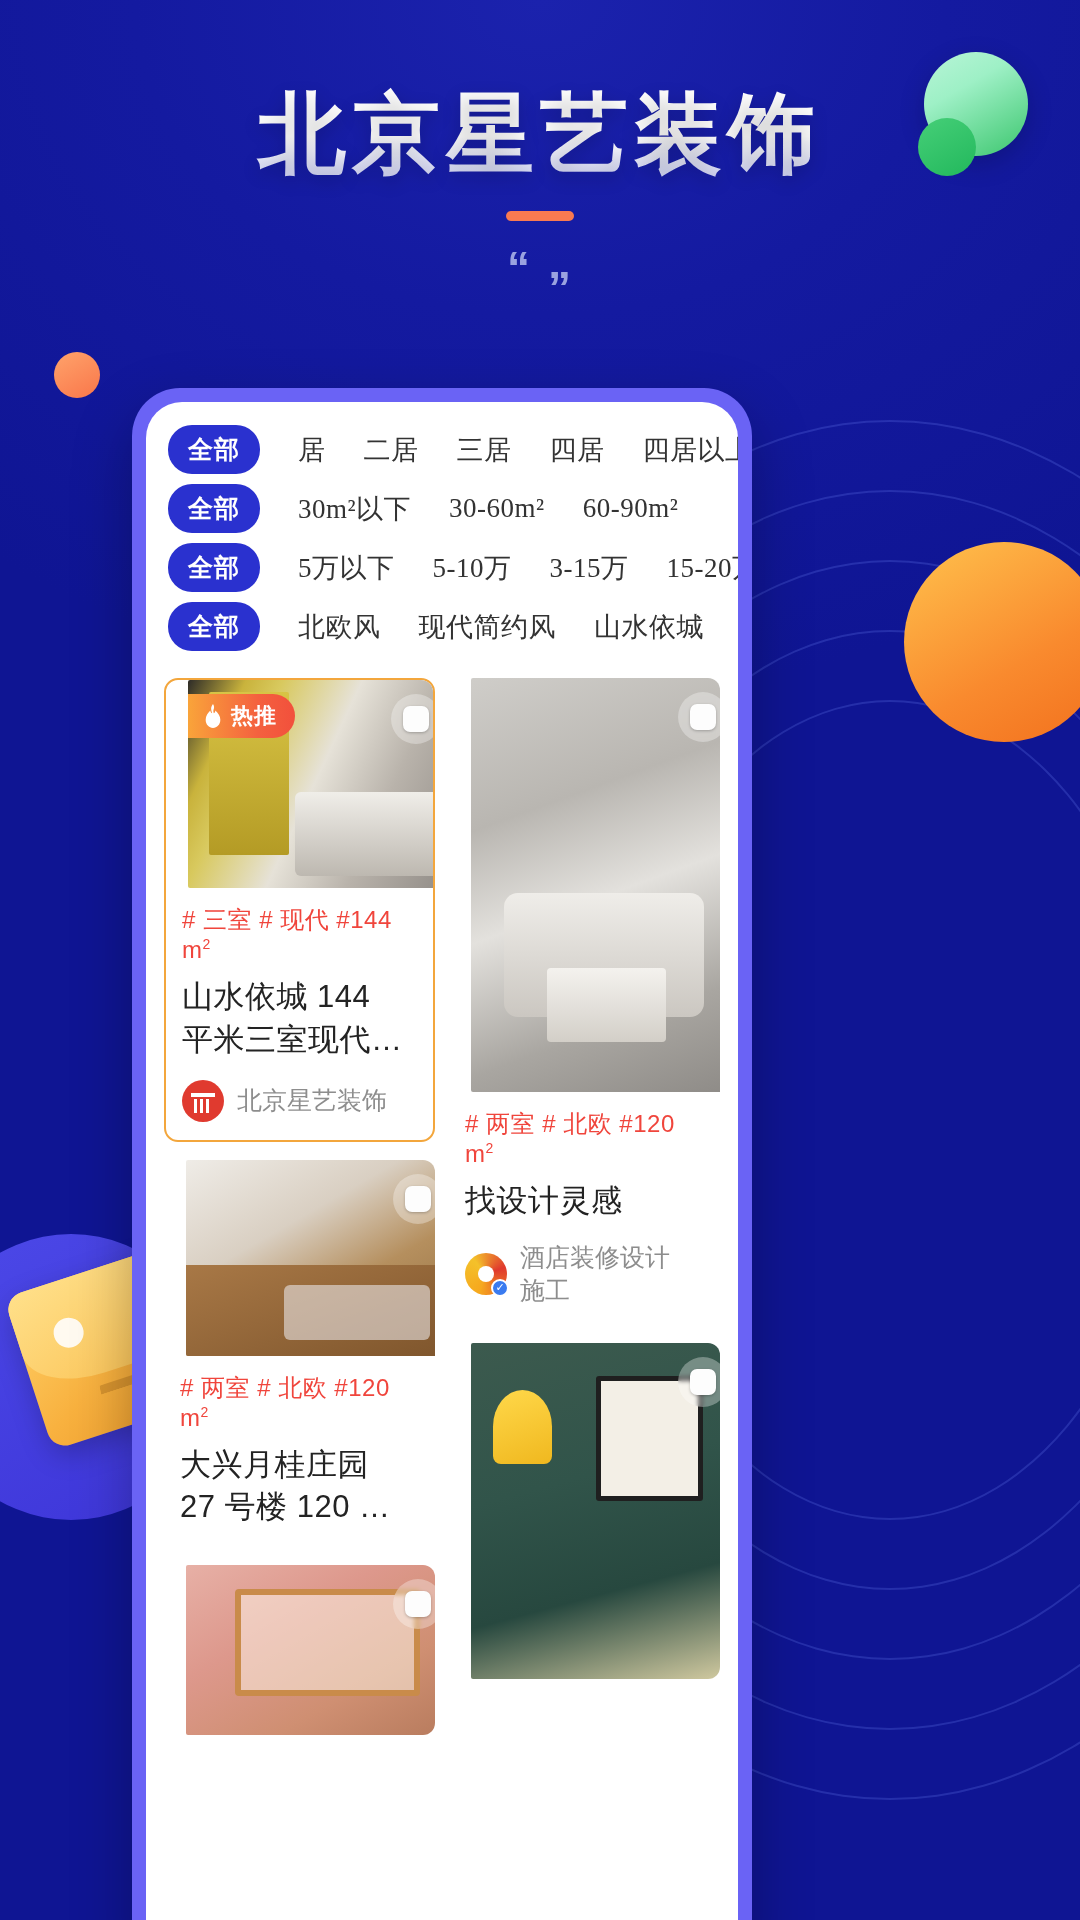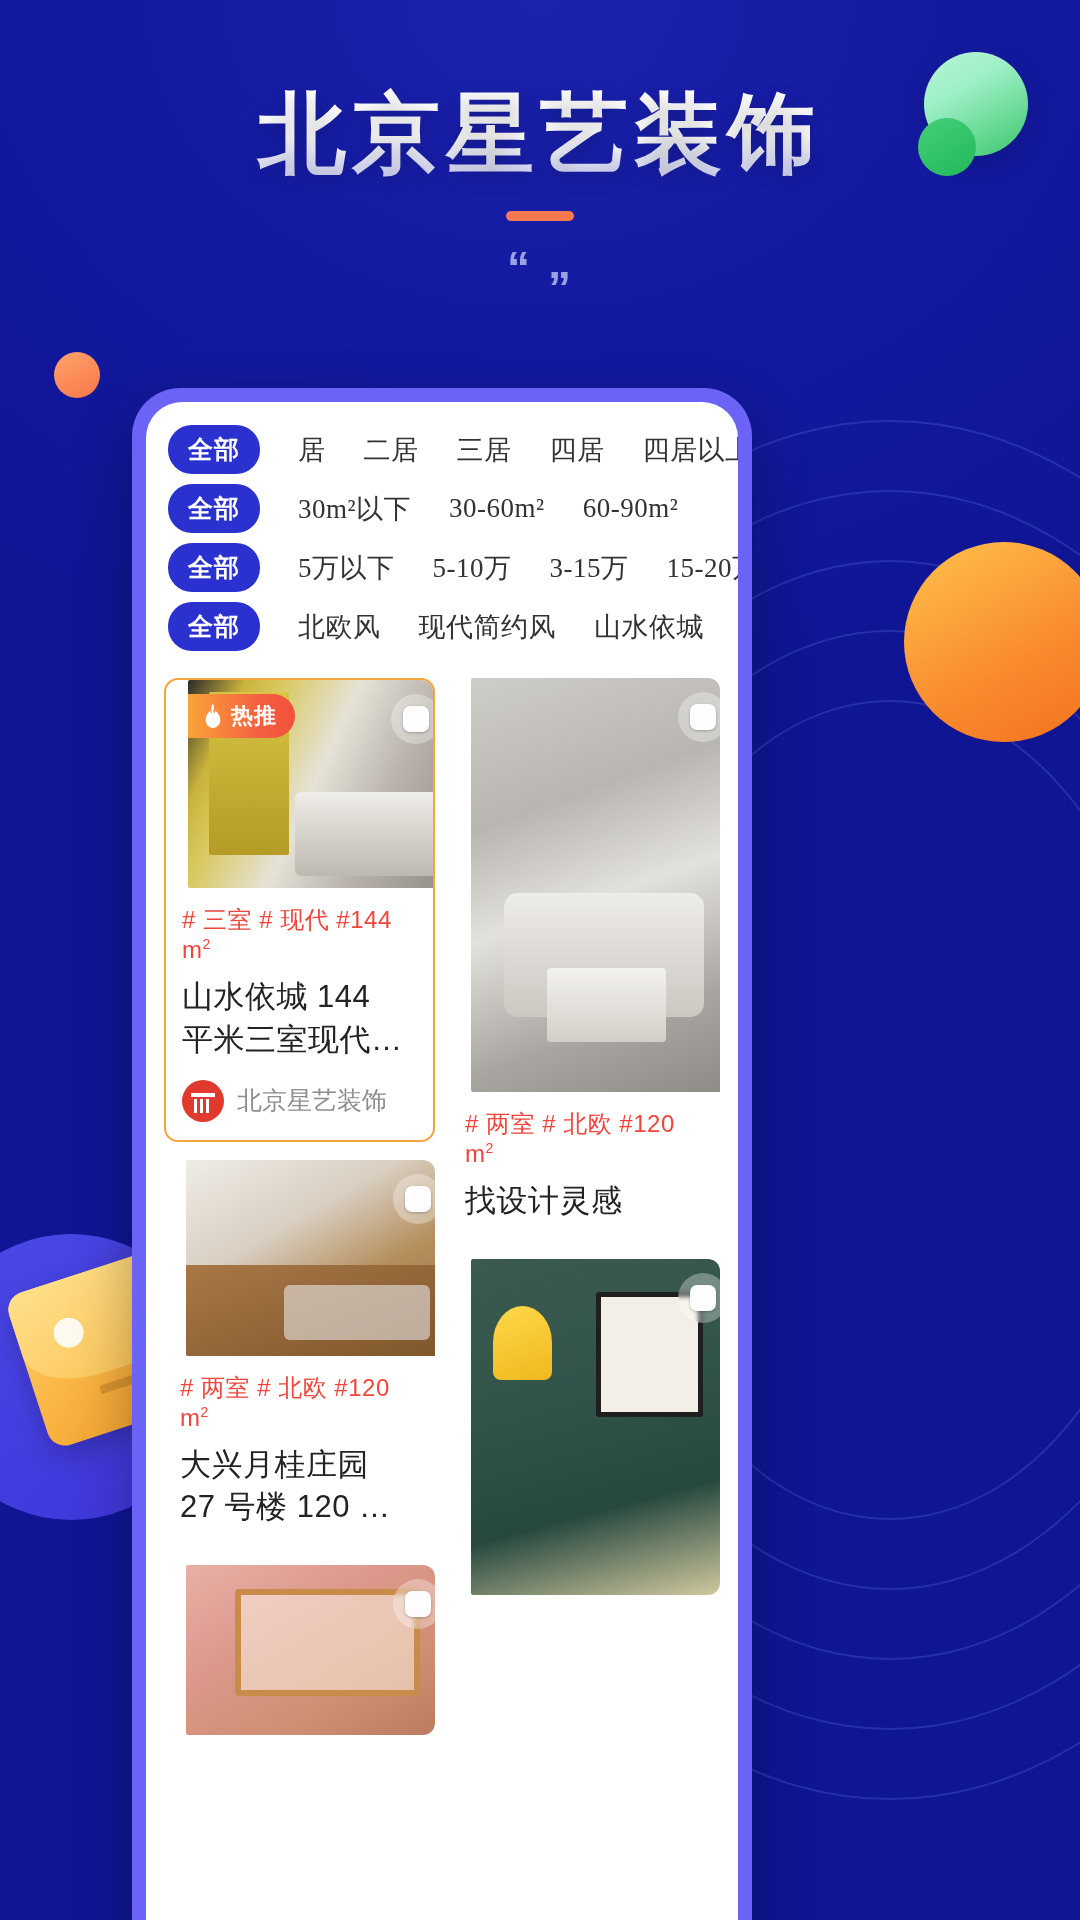--- a/index.html
+++ b/index.html
@@ -395,20 +395,26 @@
         <div class="card">
           <div class="thumb t2">
             <div class="thumb-inner room-b"></div>
             <div class="fav-btn">
               <div class="fav-sq"></div>
             </div>
           </div>
           <div class="card-body">
             <div class="tags"><span># 两室 # 北欧 #120 m</span><sup>2</sup></div>
             <div class="card-title">找设计灵感</div>
+            <div class="brand">
+              <span class="av av-hotel">
+                <span class="verified blue"></span>
+              </span>
+              <span class="brand-name">酒店装修设计施工</span>
+            </div>
           </div>
         </div>
 
         <div class="card">
           <div class="thumb t4">
             <div class="thumb-inner room-d"></div>
             <div class="fav-btn">
               <div class="fav-sq"></div>
             </div>
           </div>

